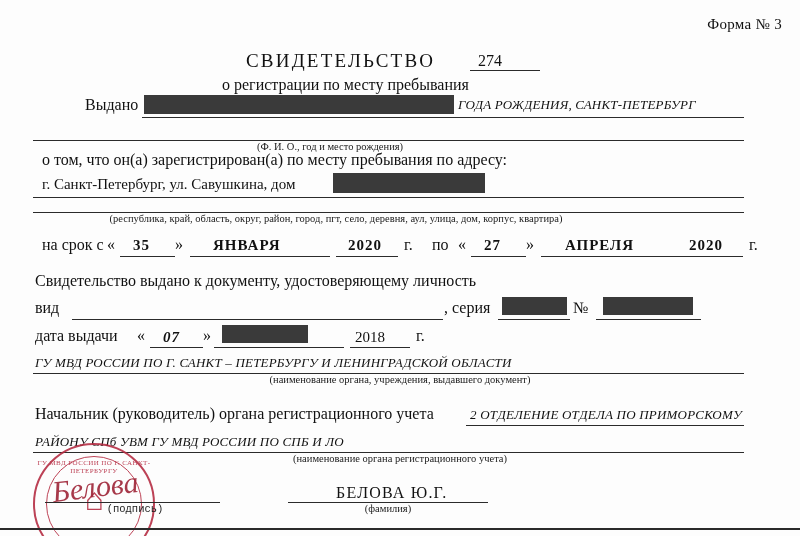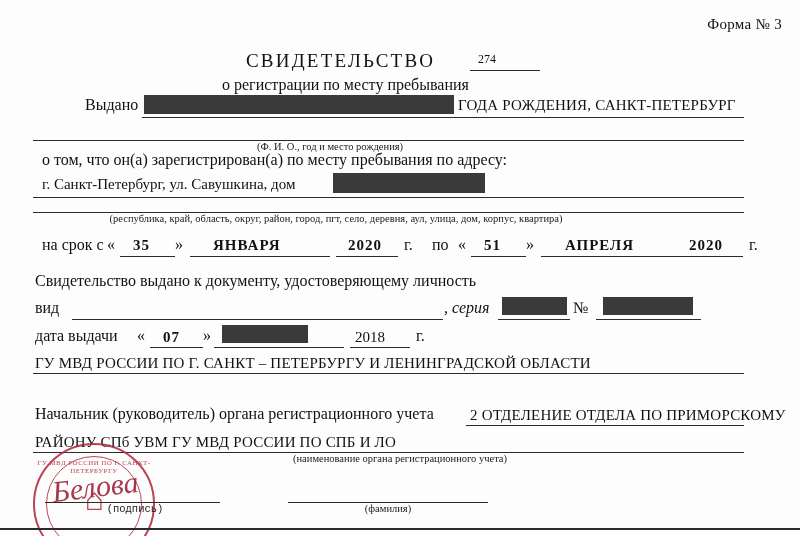--- a/index.html
+++ b/index.html
@@ -36,21 +36,21 @@
     left: 246px;
     top: 50px;
     font-size: 19px;
     letter-spacing: 2.2px;
     font-weight: 400;
   }
   .title-number {
     position: absolute;
     left: 478px;
     top: 52px;
-    font-size: 12px;
+    font-size: 16px;
   }
   .subtitle {
     position: absolute;
     left: 222px;
     top: 76px;
     font-size: 16px;
   }
   
   .rule {
     position: absolute;
@@ -73,23 +73,24 @@
     position: absolute;
     background: #3a3a3a;
   }
   .value {
     position: absolute;
     font-size: 15px;
     white-space: nowrap;
   }
   .value-caps {
     position: absolute;
-    font-size: 15px;
+    font-size: 13px;
     white-space: nowrap;
     letter-spacing: 0.2px;
+    font-style: italic;
   }
   .quote {
     position: absolute;
     font-size: 16px;
   }
   
   .stamp {
     position: absolute;
     left: 33px;
     top: 443px;
@@ -188,70 +189,72 @@
   <div class="value" style="left:133px; top:237px; font-weight:bold; letter-spacing:1px;">35</div>
   <div class="quote" style="left:175px; top:236px;">»</div>
   <div class="rule" style="left:120px; top:256px; width:55px;"></div>
   <div class="value" style="left:213px; top:237px; font-weight:bold; letter-spacing:1px;text-align:right;">ЯНВАРЯ</div>
   <div class="rule" style="left:190px; top:256px; width:140px;"></div>
   <div class="value" style="left:348px; top:237px; font-weight:bold; letter-spacing:1px;">2020</div>
   <div class="rule" style="left:336px; top:256px; width:62px;"></div>
   <div class="label" style="left:404px; top:236px;">г.</div>
   <div class="label" style="left:432px; top:236px;">по</div>
   <div class="quote" style="left:458px; top:236px;">«</div>
-  <div class="value" style="left:484px; top:237px; font-weight:bold; letter-spacing:1px;">51</div>
+  <div class="value" style="left:484px; top:237px; font-weight:bold; letter-spacing:1px;">27</div>
   <div class="quote" style="left:526px; top:236px;">»</div>
   <div class="rule" style="left:471px; top:256px; width:55px;"></div>
   <div class="value" style="left:565px; top:237px; font-weight:bold; letter-spacing:1px;">АПРЕЛЯ</div>
   <div class="rule" style="left:541px; top:256px; width:140px;"></div>
   <div class="value" style="left:689px; top:237px; font-weight:bold; letter-spacing:1px;">2020</div>
   <div class="rule" style="left:681px; top:256px; width:62px;"></div>
   <div class="label" style="left:749px; top:236px;">г.</div>
 
   <div class="label" style="left:35px; top:272px;">Свидетельство выдано к документу, удостоверяющему личность</div>
 
   <div class="label" style="left:35px; top:299px;">вид</div>
   <div class="rule" style="left:72px; top:319px; width:371px;"></div>
-  <div class="label" style="left:444px; top:299px;font-style:italic;">, серия</div>
+  <div class="label" style="left:444px; top:299px;">, серия</div>
   <div class="redaction" style="left:502px; top:297px; width:65px; height:18px;"></div>
   <div class="rule" style="left:498px; top:319px; width:72px;"></div>
   <div class="label" style="left:573px; top:299px;">№</div>
   <div class="redaction" style="left:603px; top:297px; width:90px; height:18px;"></div>
   <div class="rule" style="left:596px; top:319px; width:105px;"></div>
 
   <div class="label" style="left:35px; top:327px;">дата выдачи</div>
   <div class="quote" style="left:137px; top:327px;">«</div>
-  <div class="value" style="left:163px; top:329px; font-weight:bold; letter-spacing:1px;">07</div>
+  <div class="value" style="left:163px; top:329px; font-weight:bold; letter-spacing:1px;font-style:italic;">07</div>
   <div class="quote" style="left:203px; top:327px;">»</div>
   <div class="rule" style="left:150px; top:347px; width:53px;"></div>
   <div class="redaction" style="left:222px; top:325px; width:86px; height:18px;"></div>
   <div class="rule" style="left:214px; top:347px; width:130px;"></div>
   <div class="value" style="left:355px; top:329px;">2018</div>
   <div class="rule" style="left:350px; top:347px; width:60px;"></div>
   <div class="label" style="left:416px; top:327px;">г.</div>
 
   <div class="value-caps" style="left:35px; top:355px;">ГУ  МВД  РОССИИ  ПО  Г. САНКТ – ПЕТЕРБУРГУ  И  ЛЕНИНГРАДСКОЙ ОБЛАСТИ</div>
   <div class="rule" style="left:33px; top:373px; width:711px;"></div>
+  <div class="small-caption" style="left:0px; top:374px; width:800px;">(наименование органа, учреждения, выдавшего документ)</div>
 
   <div class="label" style="left:35px; top:405px;">Начальник (руководитель) органа регистрационного учета</div>
   <div class="value-caps" style="left:470px; top:407px;">2 ОТДЕЛЕНИЕ ОТДЕЛА  ПО ПРИМОРСКОМУ</div>
   <div class="rule" style="left:466px; top:425px; width:278px;"></div>
   <div class="value-caps" style="left:35px; top:434px;">РАЙОНУ СПб УВМ  ГУ  МВД  РОССИИ  ПО СПБ  И  ЛО</div>
   <div class="rule" style="left:33px; top:452px; width:711px;"></div>
   <div class="small-caption" style="left:0px; top:453px; width:800px;">(наименование органа регистрационного учета)</div>
 
   <div class="stamp">
     <div class="stamp-inner"></div>
     <div class="stamp-text-top">ГУ МВД РОССИИ ПО Г. САНКТ-ПЕТЕРБУРГУ</div>
     <div class="stamp-core">⌂</div>
 
   </div>
 
   <div class="signature">Белова</div>
   <div class="rule" style="left:45px; top:502px; width:175px;"></div>
   <div class="small-caption" style="left:85px; top:503px; width:100px;font-family:Liberation Mono, monospace;">(подпись)</div>
 
+  <div class="fam-name">БЕЛОВА Ю.Г.</div>
   <div class="rule" style="left:288px; top:502px; width:200px;"></div>
   <div class="small-caption" style="left:338px; top:503px; width:100px;">(фамилия)</div>
 
   <div class="bottom-line"></div>
 
 </div>
 
 </body></html>

